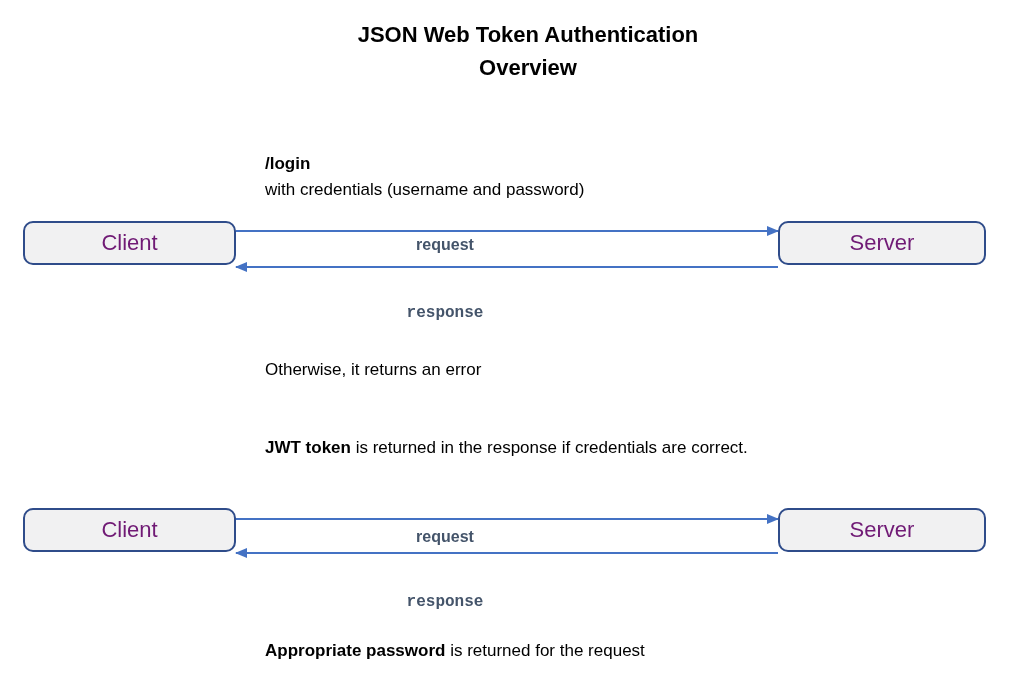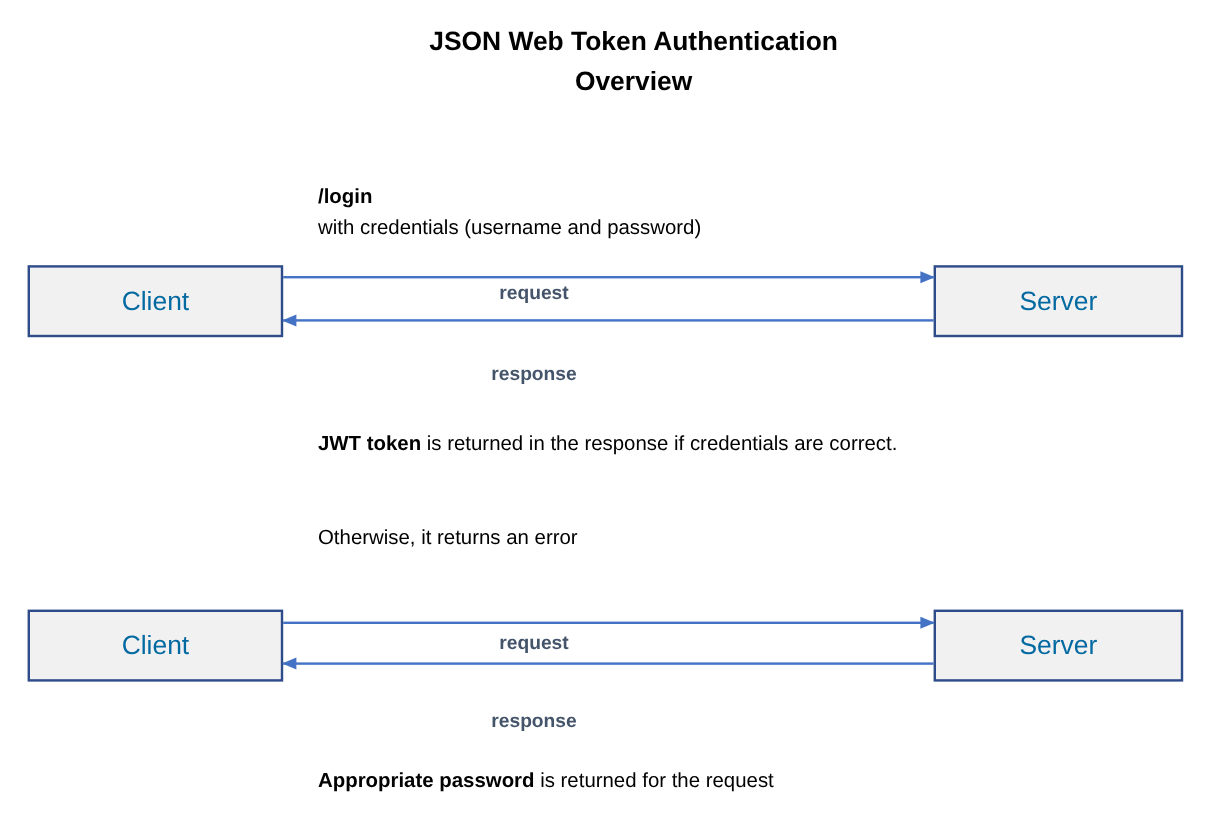--- a/index.html
+++ b/index.html
@@ -48,34 +48,34 @@
     position: absolute;
     left: 265px;
     width: 360px;
     text-align: center;
     font-size: 16px;
     font-weight: bold;
     color: #44546A;
     margin-top: 32px;
   }
   .lbl-req { top: var(--reqlbl-y); }
-  .lbl-res { top: var(--reslbl-y); }
+  .lbl-res { top: var(--reslbl-y); font-family: Liberation Mono, monospace; }
   .node {
     position: absolute;
     top: var(--box-top);
-    height: 60px;
+    height: 44px;
     box-sizing: border-box;
     background: #F1F1F2;
     border: 2.5px solid #2F4C8A;
-    border-radius: 0;
+    border-radius: 10px;
     display: flex;
     align-items: center;
     justify-content: center;
     font-size: 22px;
-    color: #0369a1;
+    color: #701a75;
   }
   .client { left: 23px;  width: 213px; }
   .server { left: 778px; width: 208px; }
   .arrow {
     position: absolute;
     left: 236px;
     width: 542px;
     height: 1.8px;
     background: #4472C4;
   }
@@ -129,22 +129,22 @@
     <div class="arrow arrow-req">
       <span class="head head-right"></span>
     </div>
     <div class="arrow arrow-res">
       <span class="head head-left"></span>
     </div>
 
     <div class="lbl lbl-res">response</div>
 
     <div class="result">
+      <div>Otherwise, it returns an error</div>
       <div><span class="bold">JWT token</span><span> is returned in the response if credentials are correct.</span></div>
-      <div>Otherwise, it returns an error</div>
       <div></div>
     </div>
   </section>
 
   <section class="flow s2">
 
     <div class="lbl lbl-req">request</div>
 
     <div class="node client">
       <span>Client</span>

